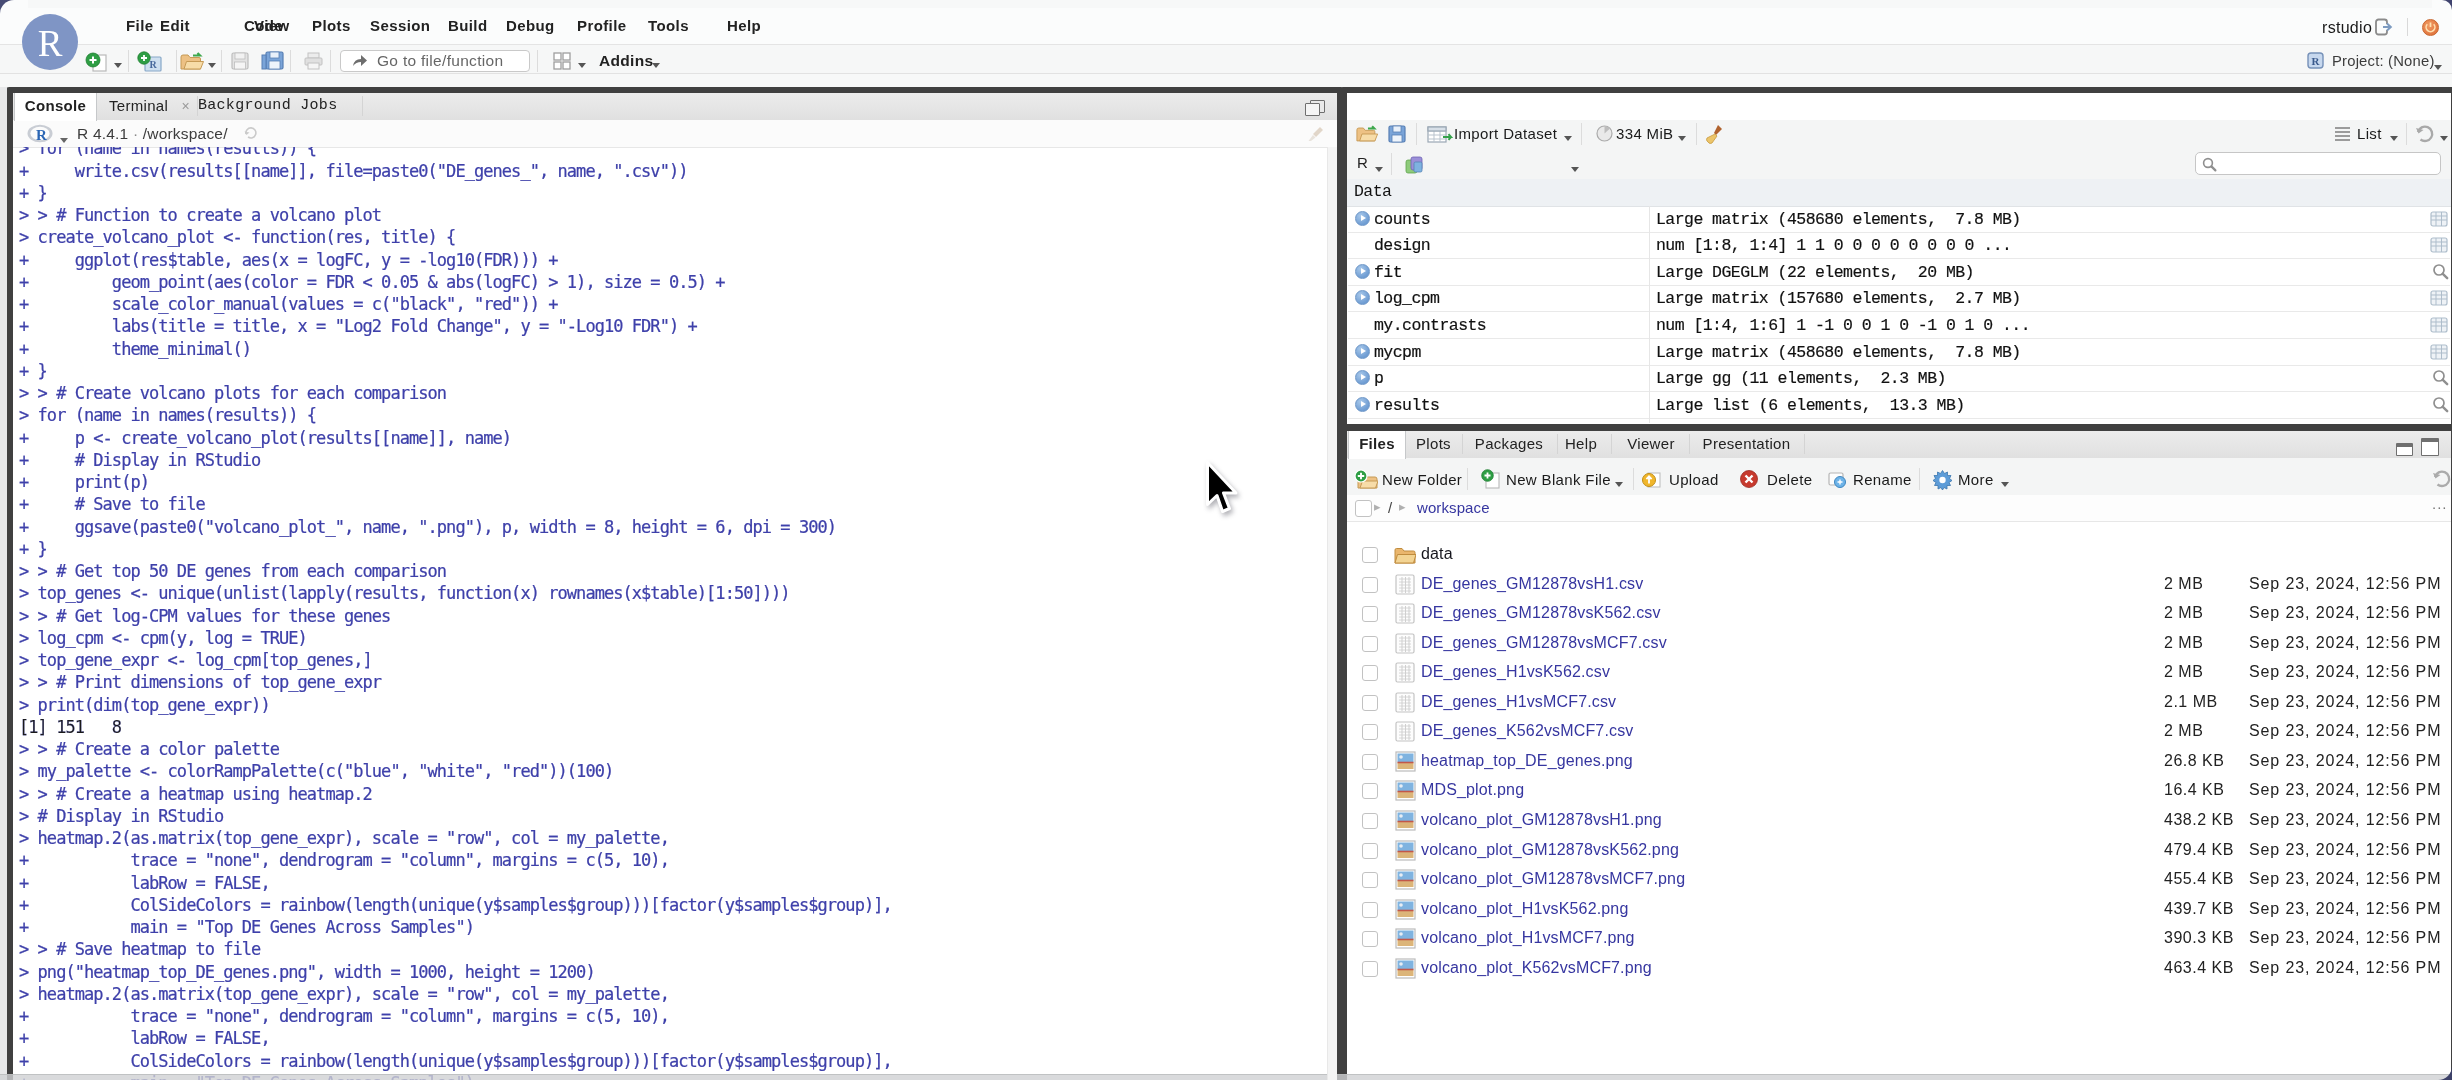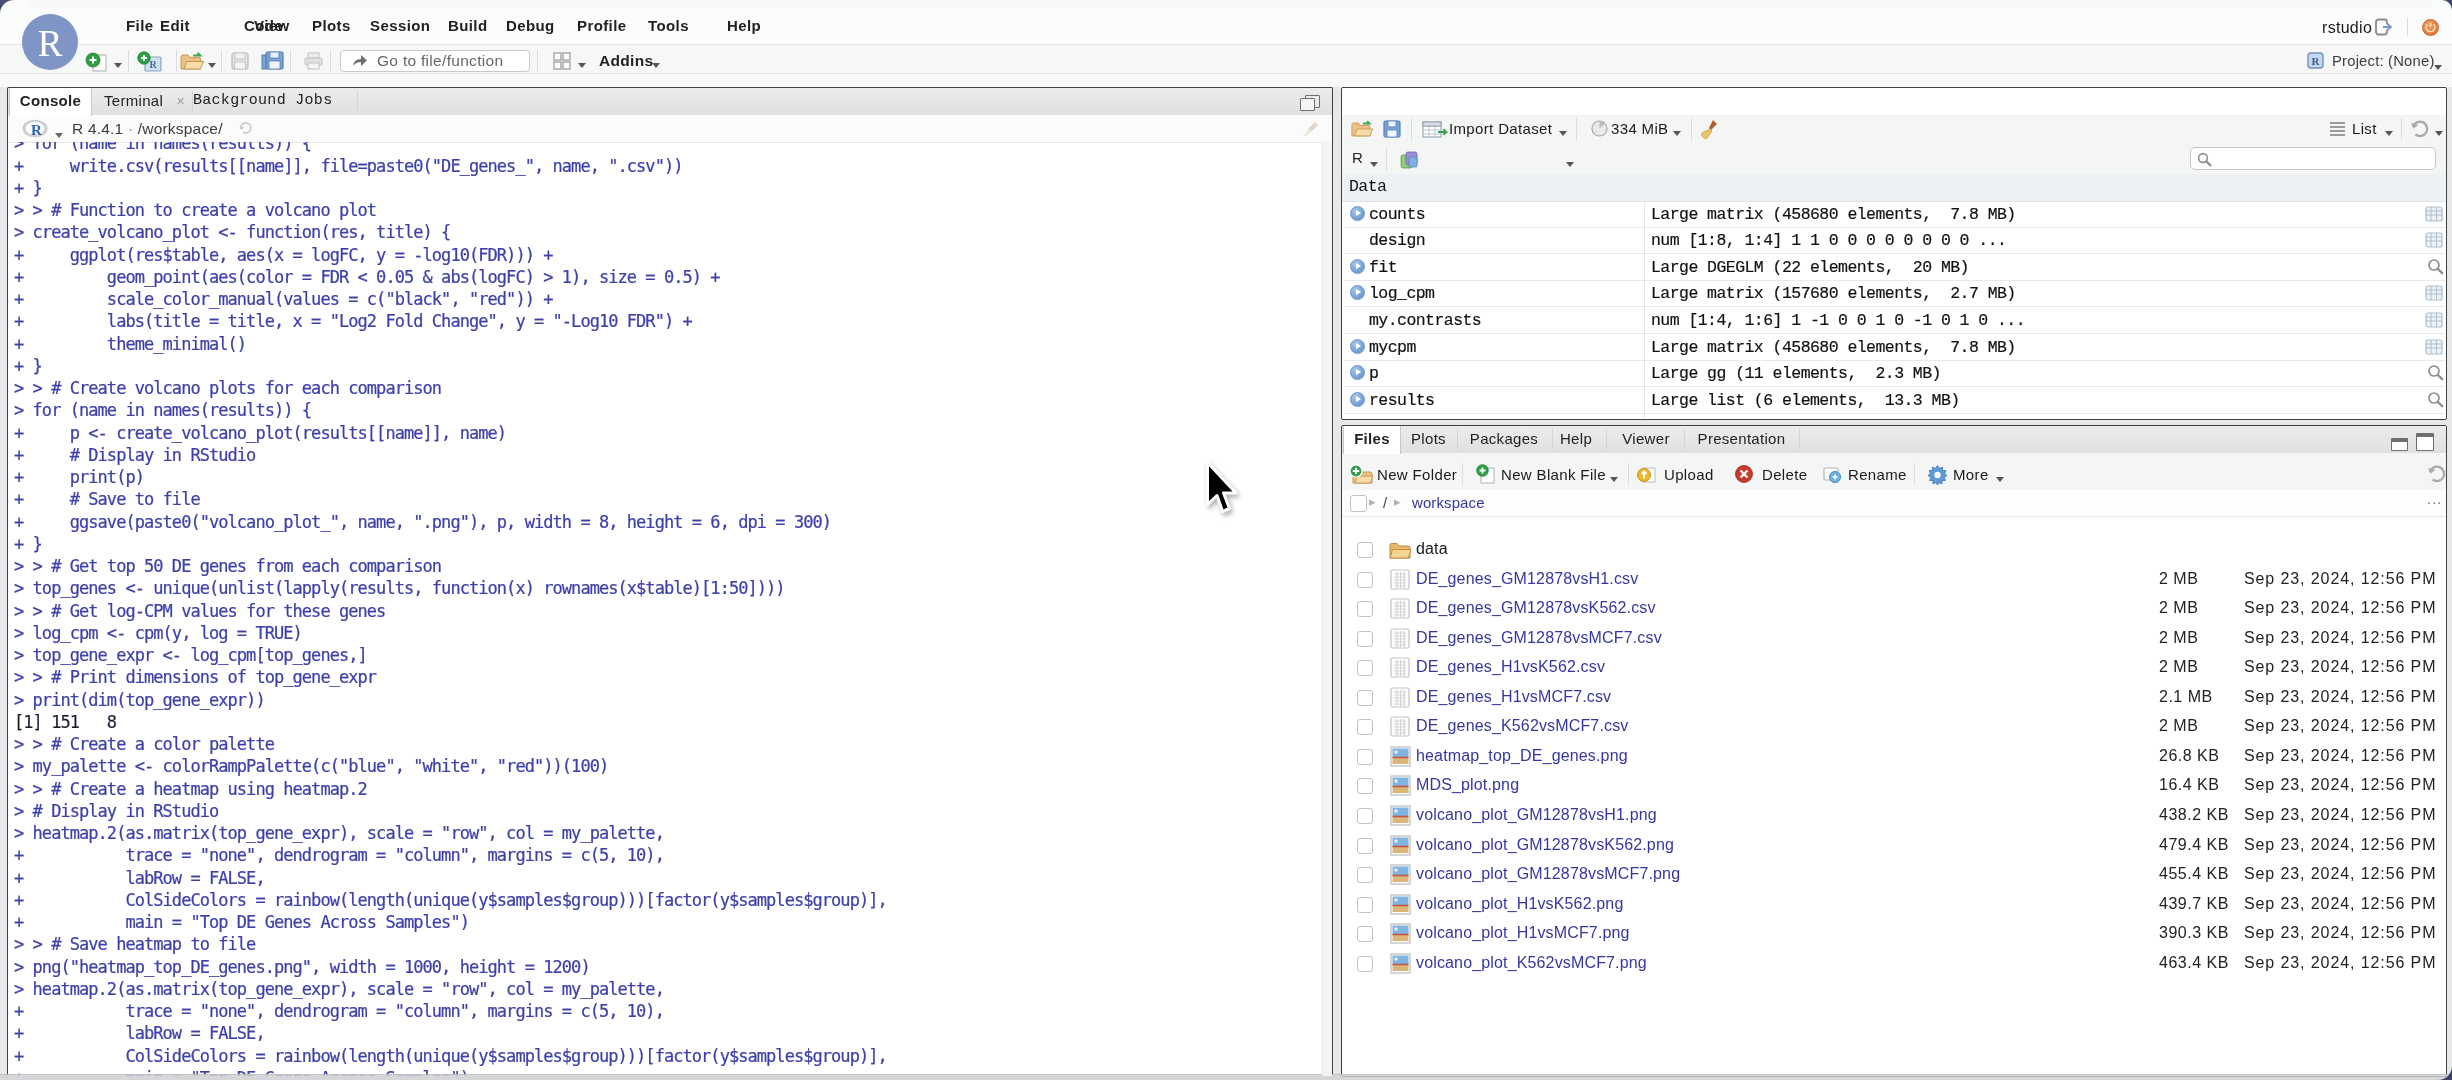--- a/index.html
+++ b/index.html
@@ -7,21 +7,21 @@
        background:#e7e8e9;font-family:"Liberation Sans",sans-serif;}
   .mono{font-family:"Liberation Mono",monospace;}
   .abs{position:absolute;}
   
   #chrome{position:absolute;left:0;top:0;width:2452px;height:87px;background:#f7f8f8;}
   #menubar{position:absolute;left:0;top:8px;width:2452px;height:36px;background:#fbfcfc;border-bottom:1px solid #e4e4e4;}
   #toolbar{position:absolute;left:0;top:45px;width:2452px;height:28px;background:#f6f7f7;border-bottom:1px solid #e2e2e2;}
   .menuitem{position:absolute;top:17px;font-size:15px;font-weight:700;color:#222;letter-spacing:0.4px;}
   .corner{position:absolute;background:#363a63;}
   
-  .panel{position:absolute;background:#fff;border:1px solid #404040;border-radius:2px;}
+  .panel{position:absolute;background:#fff;border:6px solid #404040;border-radius:2px;}
   .tabbar{position:absolute;left:0;top:0;right:0;height:27px;background:linear-gradient(#ececec,#e0e0e0);border-bottom:1px solid #cfd1d2;}
   .tab{position:absolute;top:0;height:26px;line-height:26px;font-size:15px;color:#222;text-align:center;letter-spacing:0.3px;}
   .tab.active{background:#fff;border-left:1px solid #c6c8ca;border-right:1px solid #c6c8ca;font-weight:700;height:28px;z-index:2;}
   .tab .x{color:#9a9a9a;font-weight:400;font-size:14px;}
   .tab:not(.active){border-right:1px solid #d4d4d4;height:20px;line-height:20px;margin-top:3px;}
   .caret{display:inline-block;width:0;height:0;border-left:4.5px solid transparent;border-right:4.5px solid transparent;border-top:5.5px solid #555;vertical-align:middle;}
   
   #console-pre{position:absolute;left:6px;top:-9.6px;margin:0;font-size:17px;letter-spacing:-0.95px;line-height:22.25px;color:#3e40aa;white-space:pre;-webkit-text-stroke:0.22px #3e40aa;}
   #console-pre .k{color:#1a1a1a;}
   

